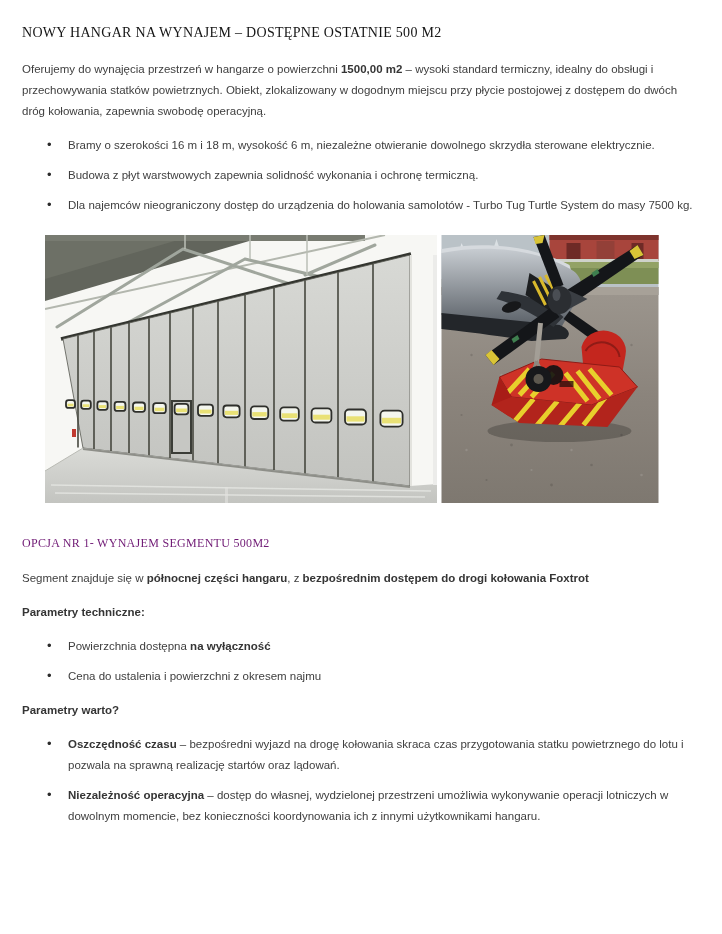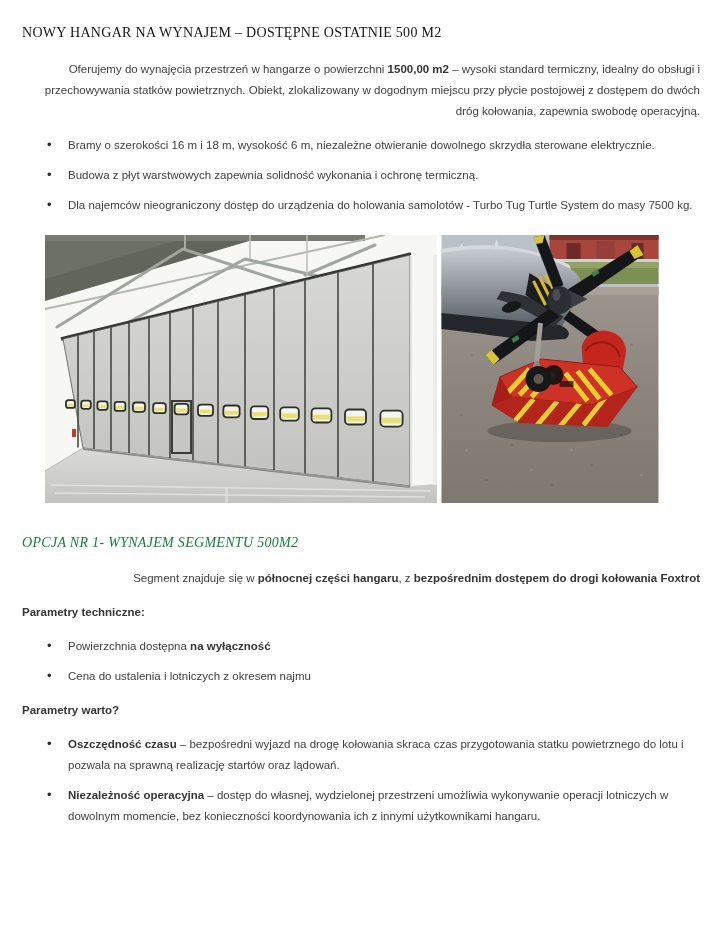--- a/index.html
+++ b/index.html
@@ -20,28 +20,27 @@
     font-weight: 400;
     font-size: 14px;
     line-height: 26px;
     letter-spacing: 0.3px;
     color: #151515;
     margin: 14px 0 0 0;
   }
   h2.doc-subtitle {
     font-family: "Liberation Serif", "DejaVu Serif", serif;
     font-weight: 400;
-    font-size: 14px;
+    font-size: 12px;
     line-height: 24px;
     letter-spacing: 0.3px;
-    color: #15803d;
+    color: #701a75;
     margin: 28px 0 0 0;
-    font-style: italic;
-  }
-  p.para { margin: 13px 0 0 0; text-align: right; }
+  }
+  p.para { margin: 13px 0 0 0; }
   p.label-bold { margin: 13px 0 0 0; font-weight: 700; color: #353535; }
   b { font-weight: 700; color: #353535; }
   ul.doc-list {
     list-style: none;
     margin: 13px 0 0 0;
     padding: 0;
   }
   ul.doc-list li {
     position: relative;
     padding-left: 46px;
@@ -266,21 +265,21 @@
   </div>
 
   <h2 class="doc-subtitle">OPCJA NR 1- WYNAJEM SEGMENTU 500M2</h2>
 
   <p class="para"><span>Segment znajduje się w </span><b>północnej części hangaru</b><span>, z </span><b>bezpośrednim dostępem do drogi kołowania Foxtrot</b></p>
 
   <p class="label-bold">Parametry techniczne:</p>
 
   <ul class="doc-list">
     <li><span>Powierzchnia dostępna </span><b>na wyłączność</b></li>
-    <li><span>Cena do ustalenia i lotniczych z okresem najmu</span></li>
+    <li><span>Cena do ustalenia i powierzchni z okresem najmu</span></li>
   </ul>
 
   <p class="label-bold">Parametry warto?</p>
 
   <ul class="doc-list">
     <li><b>Oszczędność czasu</b><span> – bezpośredni wyjazd na drogę kołowania skraca czas przygotowania statku powietrznego do lotu i pozwala na sprawną realizację startów oraz lądowań.</span></li>
     <li><b>Niezależność operacyjna</b><span> – dostęp do własnej, wydzielonej przestrzeni umożliwia wykonywanie operacji lotniczych w dowolnym momencie, bez konieczności koordynowania ich z innymi użytkownikami hangaru.</span></li>
   </ul>
 
 </div>

